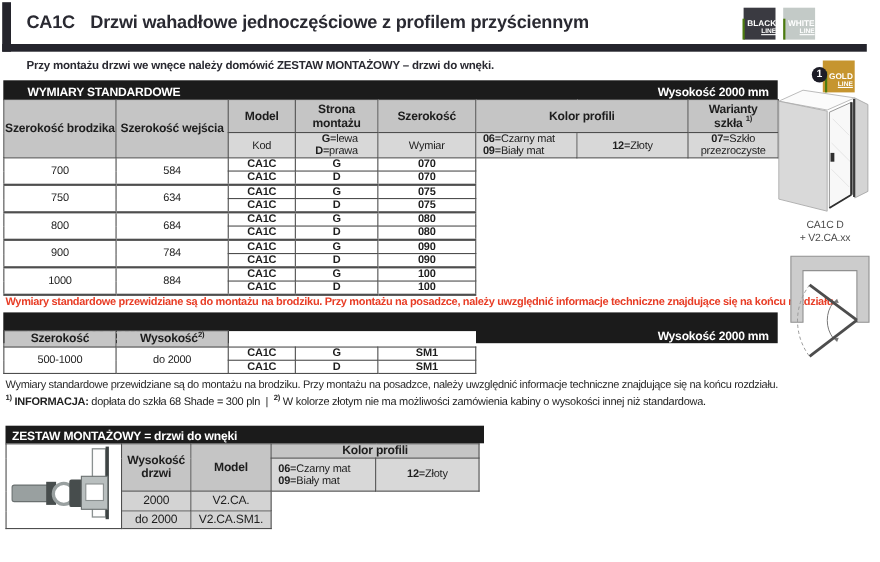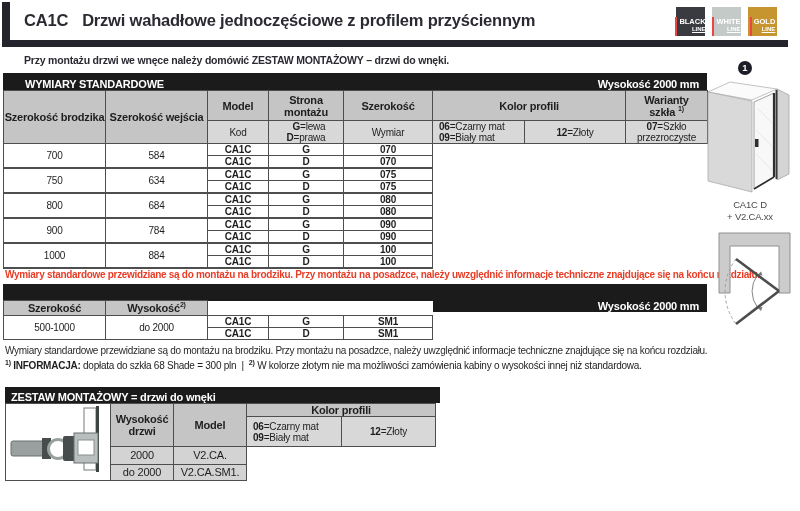--- a/index.html
+++ b/index.html
@@ -9,21 +9,21 @@
   *{margin:0;padding:0;box-sizing:border-box;}
   html,body{width:800px;height:511px;background:#fff;overflow:hidden;
     font-family:"Liberation Sans", sans-serif;color:#222;}
   .abs{position:absolute;}
   
   .hframe-v{left:2px;top:2px;width:8px;height:45px;background:#24242c;}
   .hframe-h{left:2px;top:40px;width:786px;height:7px;background:#24242c;}
   .title{left:24px;top:11px;font-size:16.5px;font-weight:bold;color:var(--ink);
     letter-spacing:-0.2px;display:flex;gap:14px;white-space:nowrap;}
   .badge{top:7px;width:29px;height:29px;color:#fff;display:flex;align-items:flex-end;justify-content:center;}
-  .badge .inner{border-left:2px solid #ef4444;padding:1px 0 3px 2px;}
+  .badge .inner{border-left:2px solid #4d7c0f;padding:1px 0 3px 2px;}
   .badge .b1{font-size:7.5px;font-weight:bold;line-height:8px;}
   .badge .b2{font-size:6px;font-weight:bold;line-height:7px;text-align:right;text-decoration:underline;}
   .badge1{left:676px;} .badge2{left:712px;} .badge3{left:748px;}
   .intro{left:24px;top:54px;font-size:10.5px;font-weight:bold;color:var(--ink);
     letter-spacing:-0.2px;white-space:nowrap;}
   
   .secbar{background:var(--bar);color:#fff;font-weight:bold;font-size:11px;
     display:flex;justify-content:space-between;align-items:flex-end;
     padding:4px 8px 0 22px;letter-spacing:-0.2px;white-space:nowrap;}
   
@@ -71,21 +71,21 @@
       <div class="b1">BLACK</div>
   <div class="b2">LINE</div>
     </div>
 </div>
 <div class="abs badge badge2" style="background: rgb(195, 202, 199);">
   <div class="inner">
       <div class="b1">WHITE</div>
   <div class="b2">LINE</div>
     </div>
 </div>
-<div class="abs badge badge3" style="background: rgb(198, 149, 47);">
+<div class="abs badge badge3" style="background: rgb(198, 149, 47); margin-top: 48px;">
   <div class="inner">
       <div class="b1">GOLD</div>
   <div class="b2">LINE</div>
     </div>
 </div>
 
 <div class="abs intro">Przy montażu drzwi we wnęce należy domówić ZESTAW MONTAŻOWY – drzwi do wnęki.</div>
 
 <div class="abs secbar" style="left:3px;top:73px;width:704px;height:17px;">
   <span>WYMIARY STANDARDOWE</span>

